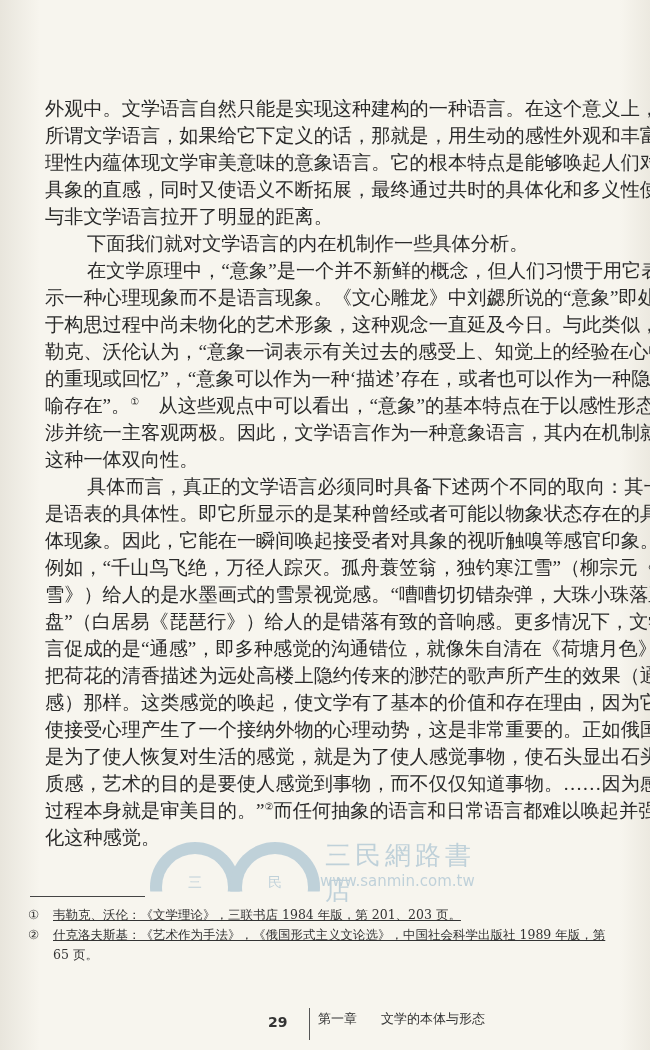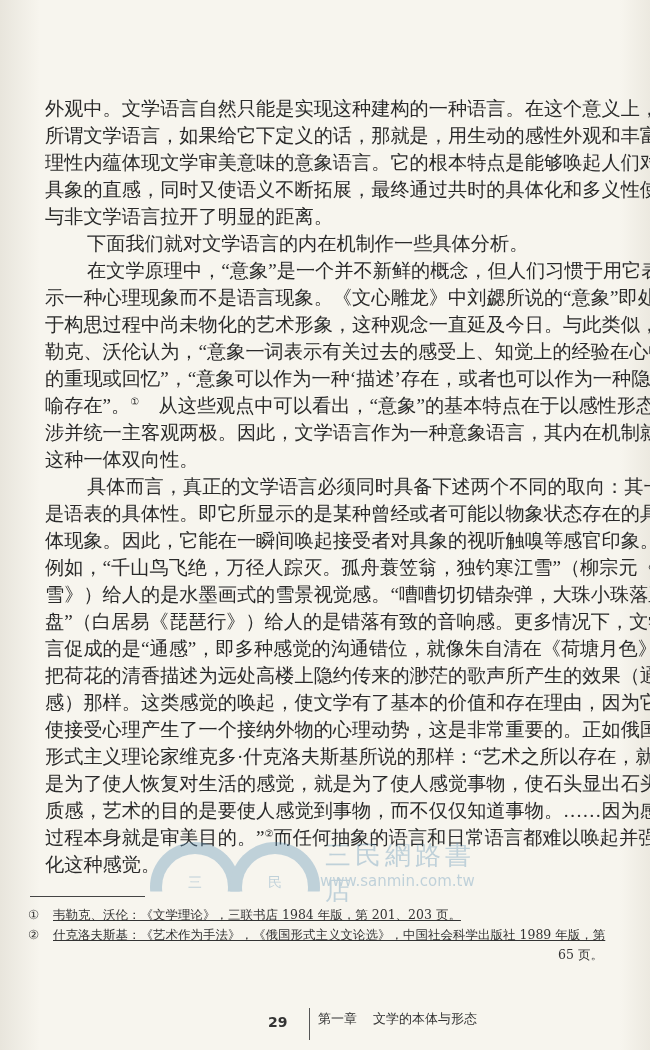--- a/index.html
+++ b/index.html
@@ -61,36 +61,36 @@
     position: absolute; left: 30px; top: 896px; width: 115px; height: 0;
     border-top: 1px solid #444;
   }
   .footnotes {
     position: absolute; left: 28px; top: 905px; width: 575px;
     font-size: 12.5px; line-height: 20px; color: #333;
   }
   .fn-row { display: flex; }
   .fn-mark { width: 25px; flex: none; }
   .fn-text { flex: 1; white-space: nowrap; text-decoration: underline; }
-  .fn-cont { padding-left: 25px; text-align: right; }
+  .fn-cont { padding-left: 25px; }
   .footer {
     position: absolute; top: 1010px; left: 0; width: 650px; height: 40px;
     font-family: "DejaVu Sans", sans-serif; color: #333;
   }
   .page-num {
     position: absolute; left: 268px; top: 4px; font-size: 14px; font-weight: bold;
   }
   .footer-sep {
     position: absolute; left: 309px; top: -2px; width: 0; height: 32px;
     border-left: 1px solid #555;
   }
   .chapter {
     position: absolute; left: 318px; top: 0; font-size: 13px; white-space: nowrap;
   }
-  .chapter span + span { margin-left: 16px; }
+  .chapter span + span { margin-left: 24px; }
 </style>
 </head>
 <body>
 
 <div class="page-edge-left"></div>
 <div class="page-edge-right"></div>
 
 <div class="body-text">
   <div class="line">外观中。文学语言自然只能是实现这种建构的一种语言。在这个意义上，</div>
   <div class="line">所谓文学语言，如果给它下定义的话，那就是，用生动的感性外观和丰富的</div>
@@ -109,21 +109,20 @@
   <div class="line indent">具体而言，真正的文学语言必须同时具备下述两个不同的取向：其一，</div>
   <div class="line">是语表的具体性。即它所显示的是某种曾经或者可能以物象状态存在的具</div>
   <div class="line">体现象。因此，它能在一瞬间唤起接受者对具象的视听触嗅等感官印象。</div>
   <div class="line">例如，“千山鸟飞绝，万径人踪灭。孤舟蓑笠翁，独钓寒江雪”（柳宗元《江</div>
   <div class="line">雪》）给人的是水墨画式的雪景视觉感。“嘈嘈切切错杂弹，大珠小珠落玉</div>
   <div class="line">盘”（白居易《琵琶行》）给人的是错落有致的音响感。更多情况下，文学语</div>
   <div class="line">言促成的是“通感”，即多种感觉的沟通错位，就像朱自清在《荷塘月色》中</div>
   <div class="line">把荷花的清香描述为远处高楼上隐约传来的渺茫的歌声所产生的效果（通</div>
   <div class="line">感）那样。这类感觉的唤起，使文学有了基本的价值和存在理由，因为它促</div>
   <div class="line">使接受心理产生了一个接纳外物的心理动势，这是非常重要的。正如俄国</div>
-  <div class="line">形式主义理论家维克多·什克洛夫斯基所说的那样：“艺术之所以存在，就</div>
   <div class="line">是为了使人恢复对生活的感觉，就是为了使人感觉事物，使石头显出石头的</div>
   <div class="line">质感，艺术的目的是要使人感觉到事物，而不仅仅知道事物。……因为感觉</div>
   <div class="line"><span>过程本身就是审美目的。”</span><sup class="fn">②</sup><span>而任何抽象的语言和日常语言都难以唤起并强</span></div>
   <div class="line last">化这种感觉。</div>
 </div>
 
 <div class="watermark">
   <div class="wm-arc" style="left:0"></div>
   <div class="wm-arc" style="left:80px"></div>
   <span class="wm-char" style="left:38px">三</span>

